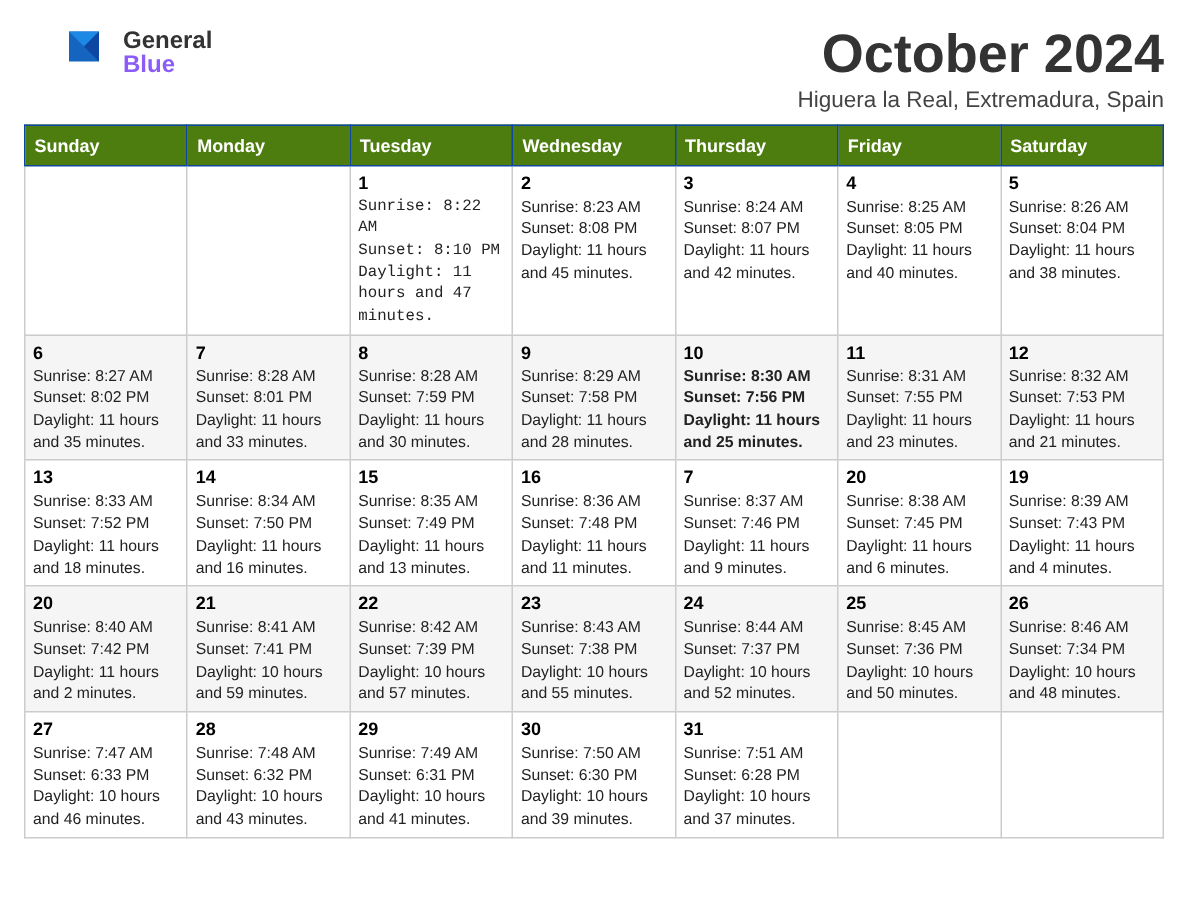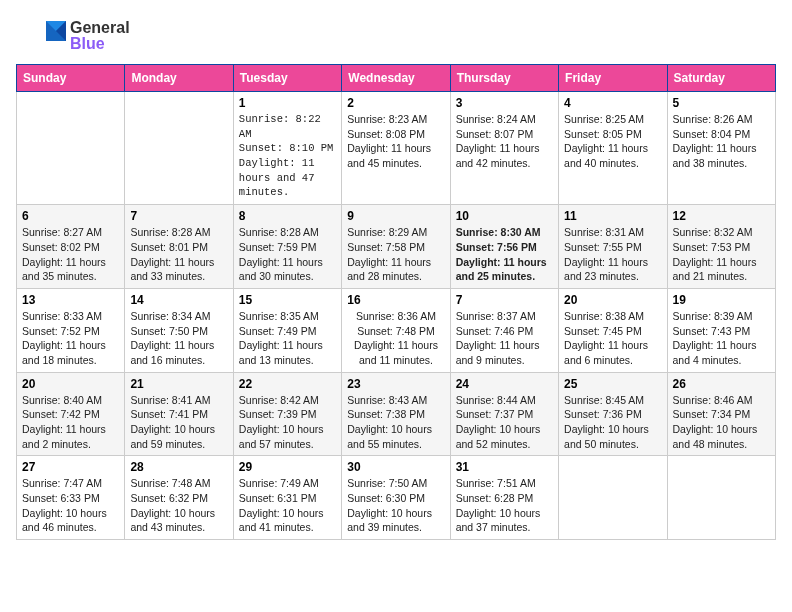--- a/index.html
+++ b/index.html
@@ -30,21 +30,21 @@
       color: #444;
       margin-top: 2px;
     }
     table {
       width: 100%;
       border-collapse: collapse;
       margin-top: 8px;
       font-size: 11px;
     }
     thead tr th {
-      background-color: #ec4899;
+      background-color: #4d7c0f;
       color: #fff;
       text-align: left;
       padding: 6px 6px;
       font-size: 12px;
       font-weight: bold;
       border: 1px solid #0d47a1;
     }
     tbody tr td {
       border: 1px solid #ccc;
       vertical-align: top;
@@ -67,21 +67,21 @@
       font-size: 10.5px;
       color: #222;
       line-height: 1.4;
     }
     .empty-cell {
       background: #fff !important;
     }
     .logo-wrapper {
       display: flex;
       align-items: center;
-      gap: 4px;
+      gap: 16px;
     }
     .logo-svg {
       width: 50px;
       height: 40px;
     }
     .logo-name {
       display: flex;
       flex-direction: column;
       line-height: 1;
     }
@@ -105,20 +105,24 @@
 
       <polygon points="30,5 50,5 50,25 30,25" fill="#1565C0"></polygon>
       <polygon points="30,5 50,5 40,15" fill="#1e88e5"></polygon>
       <polygon points="50,5 50,25 40,15" fill="#0d47a1"></polygon>
     </svg>
     <div class="logo-name">
       <span class="logo-general">General</span>
       <span class="logo-blue">Blue</span>
     </div>
   </div>
+  <div class="title-block">
+    <div class="month-title">October 2024</div>
+    <div class="location">Higuera la Real, Extremadura, Spain</div>
+  </div>
 </div>
 
 <table>
   <thead>
     <tr id="weekday-header">
     <th>Sunday</th>
         <th>Monday</th>
         <th>Tuesday</th>
         <th>Wednesday</th>
         <th>Thursday</th>
@@ -219,21 +223,21 @@
 Daylight: 11 hours and 16 minutes.</div>
         </td>
         <td>
           <span class="day-num">15</span>
           <div class="day-info" style="white-space: pre-line;">Sunrise: 8:35 AM
 Sunset: 7:49 PM
 Daylight: 11 hours and 13 minutes.</div>
         </td>
         <td>
           <span class="day-num">16</span>
-          <div class="day-info" style="white-space: pre-line; text-align: center;">Sunrise: 8:36 AM
+          <div class="day-info" style="white-space: pre-line;">Sunrise: 8:36 AM
 Sunset: 7:48 PM
 Daylight: 11 hours and 11 minutes.</div>
         </td>
         <td>
           <span class="day-num">7</span>
           <div class="day-info" style="white-space: pre-line;">Sunrise: 8:37 AM
 Sunset: 7:46 PM
 Daylight: 11 hours and 9 minutes.</div>
         </td>
         <td>

